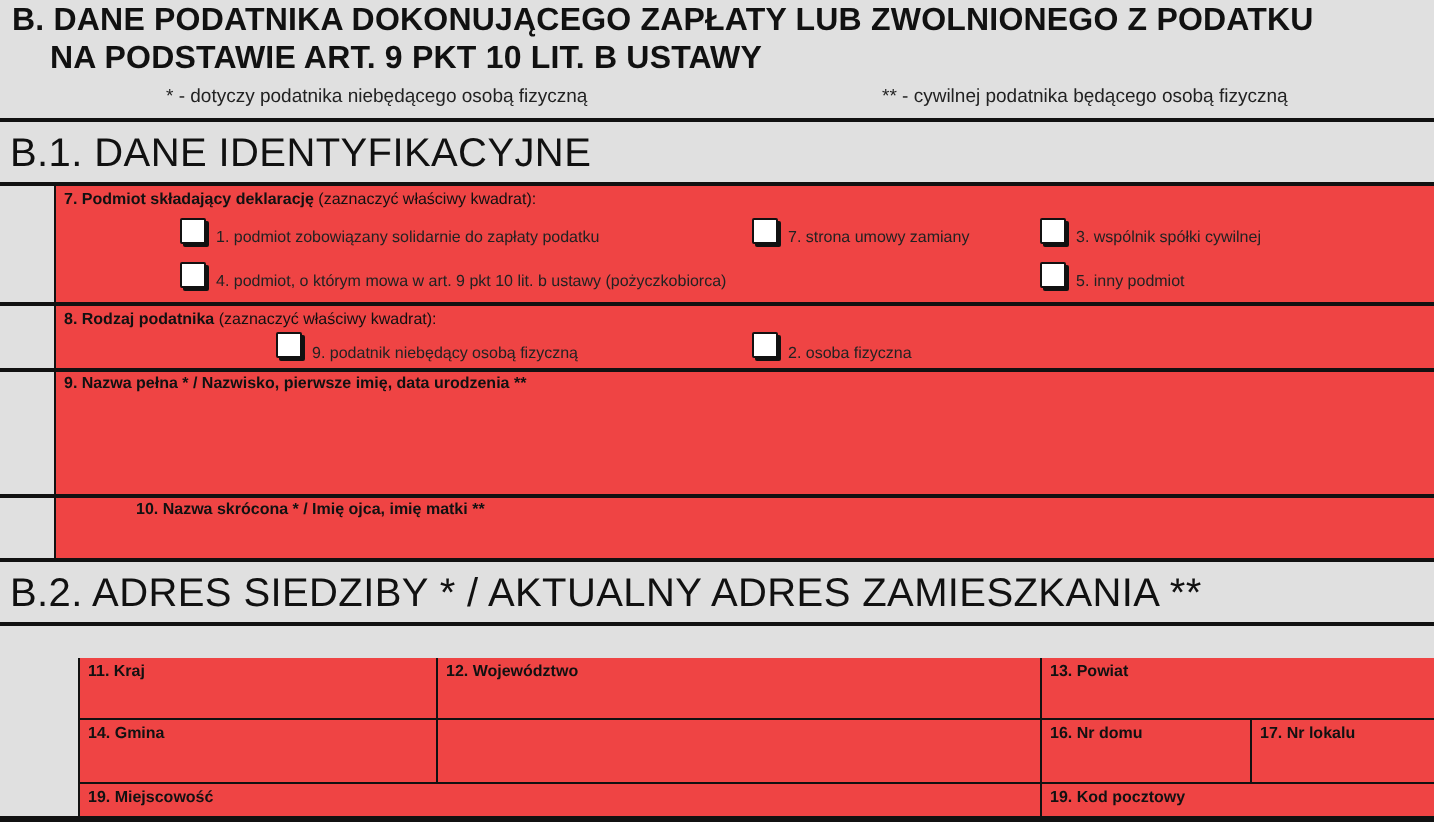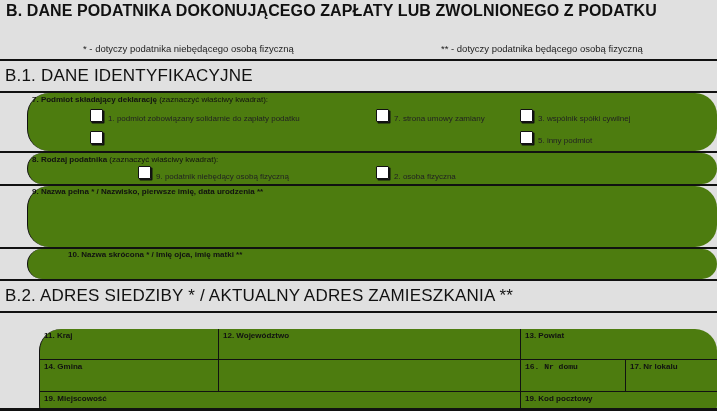--- a/index.html
+++ b/index.html
@@ -2,37 +2,38 @@
 <html><head>
 <meta charset="utf-8">
 <style>
   html, body { margin:0; padding:0; }
   body { width:717px; height:411px; overflow:hidden; background:#e0e0e0; font-family:"Liberation Sans", sans-serif; color:#111; position:relative; }
   .abs { position:absolute; }
   .hline { position:absolute; left:0; width:717px; height:2px; background:#111; }
   .title-b { left:6px; top:1px; font-weight:bold; font-size:16px; line-height:19px; letter-spacing:0.1px; }
   .title-b .l2 { padding-left:19px; display:block; }
   .note { font-size:9.5px; color:#222; }
-  .sec-title { font-size:17px; letter-spacing:0.2px; left:5px; }
-  .box { position:absolute; background:#4d7c0f; left:27px; right:0; border-left:1px solid #111;border-radius:22px; }
+  .sec-title { font-size:20px; letter-spacing:0.2px; left:5px; }
+  .box { position:absolute; background:#ef4444; left:27px; right:0; border-left:1px solid #111; }
   .lbl { position:absolute; font-size:8px; font-weight:bold; }
   .lbl .n { font-weight:normal; }
   .cb { position:absolute; width:11px; height:11px; border:1.5px solid #111; box-shadow:1.5px 1.5px 0 #111; background:#fff; border-radius:1px; }
   .opt { position:absolute; font-size:8px; color:#222; white-space:nowrap; }
   .vline { position:absolute; width:1px; background:#111; }
   .cell-lbl { position:absolute; font-size:8px; font-weight:bold; }
 </style>
 </head>
 <body>
 
 <div class="abs title-b">
   <span>B. DANE PODATNIKA DOKONUJĄCEGO ZAPŁATY LUB ZWOLNIONEGO Z PODATKU</span>
+  <span class="l2">NA PODSTAWIE ART. 9 PKT 10 LIT. B USTAWY</span>
 </div>
 <div class="abs note" style="left:83px; top:43px;">* - dotyczy podatnika niebędącego osobą fizyczną</div>
-<div class="abs note" style="left:441px; top:43px;">** - dotyczy podatnika będącego osobą fizyczną</div>
+<div class="abs note" style="left:441px; top:43px;">** - cywilnej podatnika będącego osobą fizyczną</div>
 
 <div class="hline" style="top:59px;"></div>
 
 <div class="abs sec-title" style="top:66px;">B.1. DANE IDENTYFIKACYJNE</div>
 <div class="hline" style="top:91px;"></div>
 
 <div class="box" style="top:93px; height:58px;">
   <div class="lbl" style="left:4px; top:2px;">
     <span>7. Podmiot składający deklarację</span><span class="n"> (zaznaczyć właściwy kwadrat):</span>
   </div>
@@ -40,20 +41,21 @@
   <div class="cb" style="left:62px; top:16px;"></div>
   <div class="opt" style="left:80px; top:21px;">1. podmiot zobowiązany solidarnie do zapłaty podatku</div>
 
   <div class="cb" style="left:348px; top:16px;"></div>
   <div class="opt" style="left:366px; top:21px;">7. strona umowy zamiany</div>
 
   <div class="cb" style="left:492px; top:16px;"></div>
   <div class="opt" style="left:510px; top:21px;">3. wspólnik spółki cywilnej</div>
 
   <div class="cb" style="left:62px; top:38px;"></div>
+  <div class="opt" style="left:80px; top:43px;">4. podmiot, o którym mowa w art. 9 pkt 10 lit. b ustawy (pożyczkobiorca)</div>
 
   <div class="cb" style="left:492px; top:38px;"></div>
   <div class="opt" style="left:510px; top:43px;">5. inny podmiot</div>
 </div>
 <div class="hline" style="top:151px;"></div>
 
 <div class="box" style="top:153px; height:31px;">
   <div class="lbl" style="left:4px; top:2px;">
     <span>8. Rodzaj podatnika</span><span class="n"> (zaznaczyć właściwy kwadrat):</span>
   </div>
@@ -93,21 +95,21 @@
     <div class="cell-lbl" style="left:4px; top:2px;">12. Województwo</div>
   </div>
   <div class="abs" style="left:481px; top:0; right:0; height:30px;">
     <div class="cell-lbl" style="left:4px; top:2px;">13. Powiat</div>
   </div>
 
   <div class="abs" style="left:0; top:31px; width:178px; height:31px;">
     <div class="cell-lbl" style="left:4px; top:2px;">14. Gmina</div>
   </div>
   <div class="abs" style="left:481px; top:31px; width:104px; height:31px;">
-    <div class="cell-lbl" style="left:4px; top:2px;font-family:Liberation Mono, monospace;">16. Nr domu</div>
+    <div class="cell-lbl" style="left:4px; top:2px;">16. Nr domu</div>
   </div>
   <div class="abs" style="left:586px; top:31px; right:0; height:31px;">
     <div class="cell-lbl" style="left:4px; top:2px;">17. Nr lokalu</div>
   </div>
 
   <div class="abs" style="left:0; top:63px; width:480px; height:32px;">
     <div class="cell-lbl" style="left:4px; top:2px;">19. Miejscowość</div>
   </div>
   <div class="abs" style="left:481px; top:63px; right:0; height:32px;">
     <div class="cell-lbl" style="left:4px; top:2px;">19. Kod pocztowy</div>

